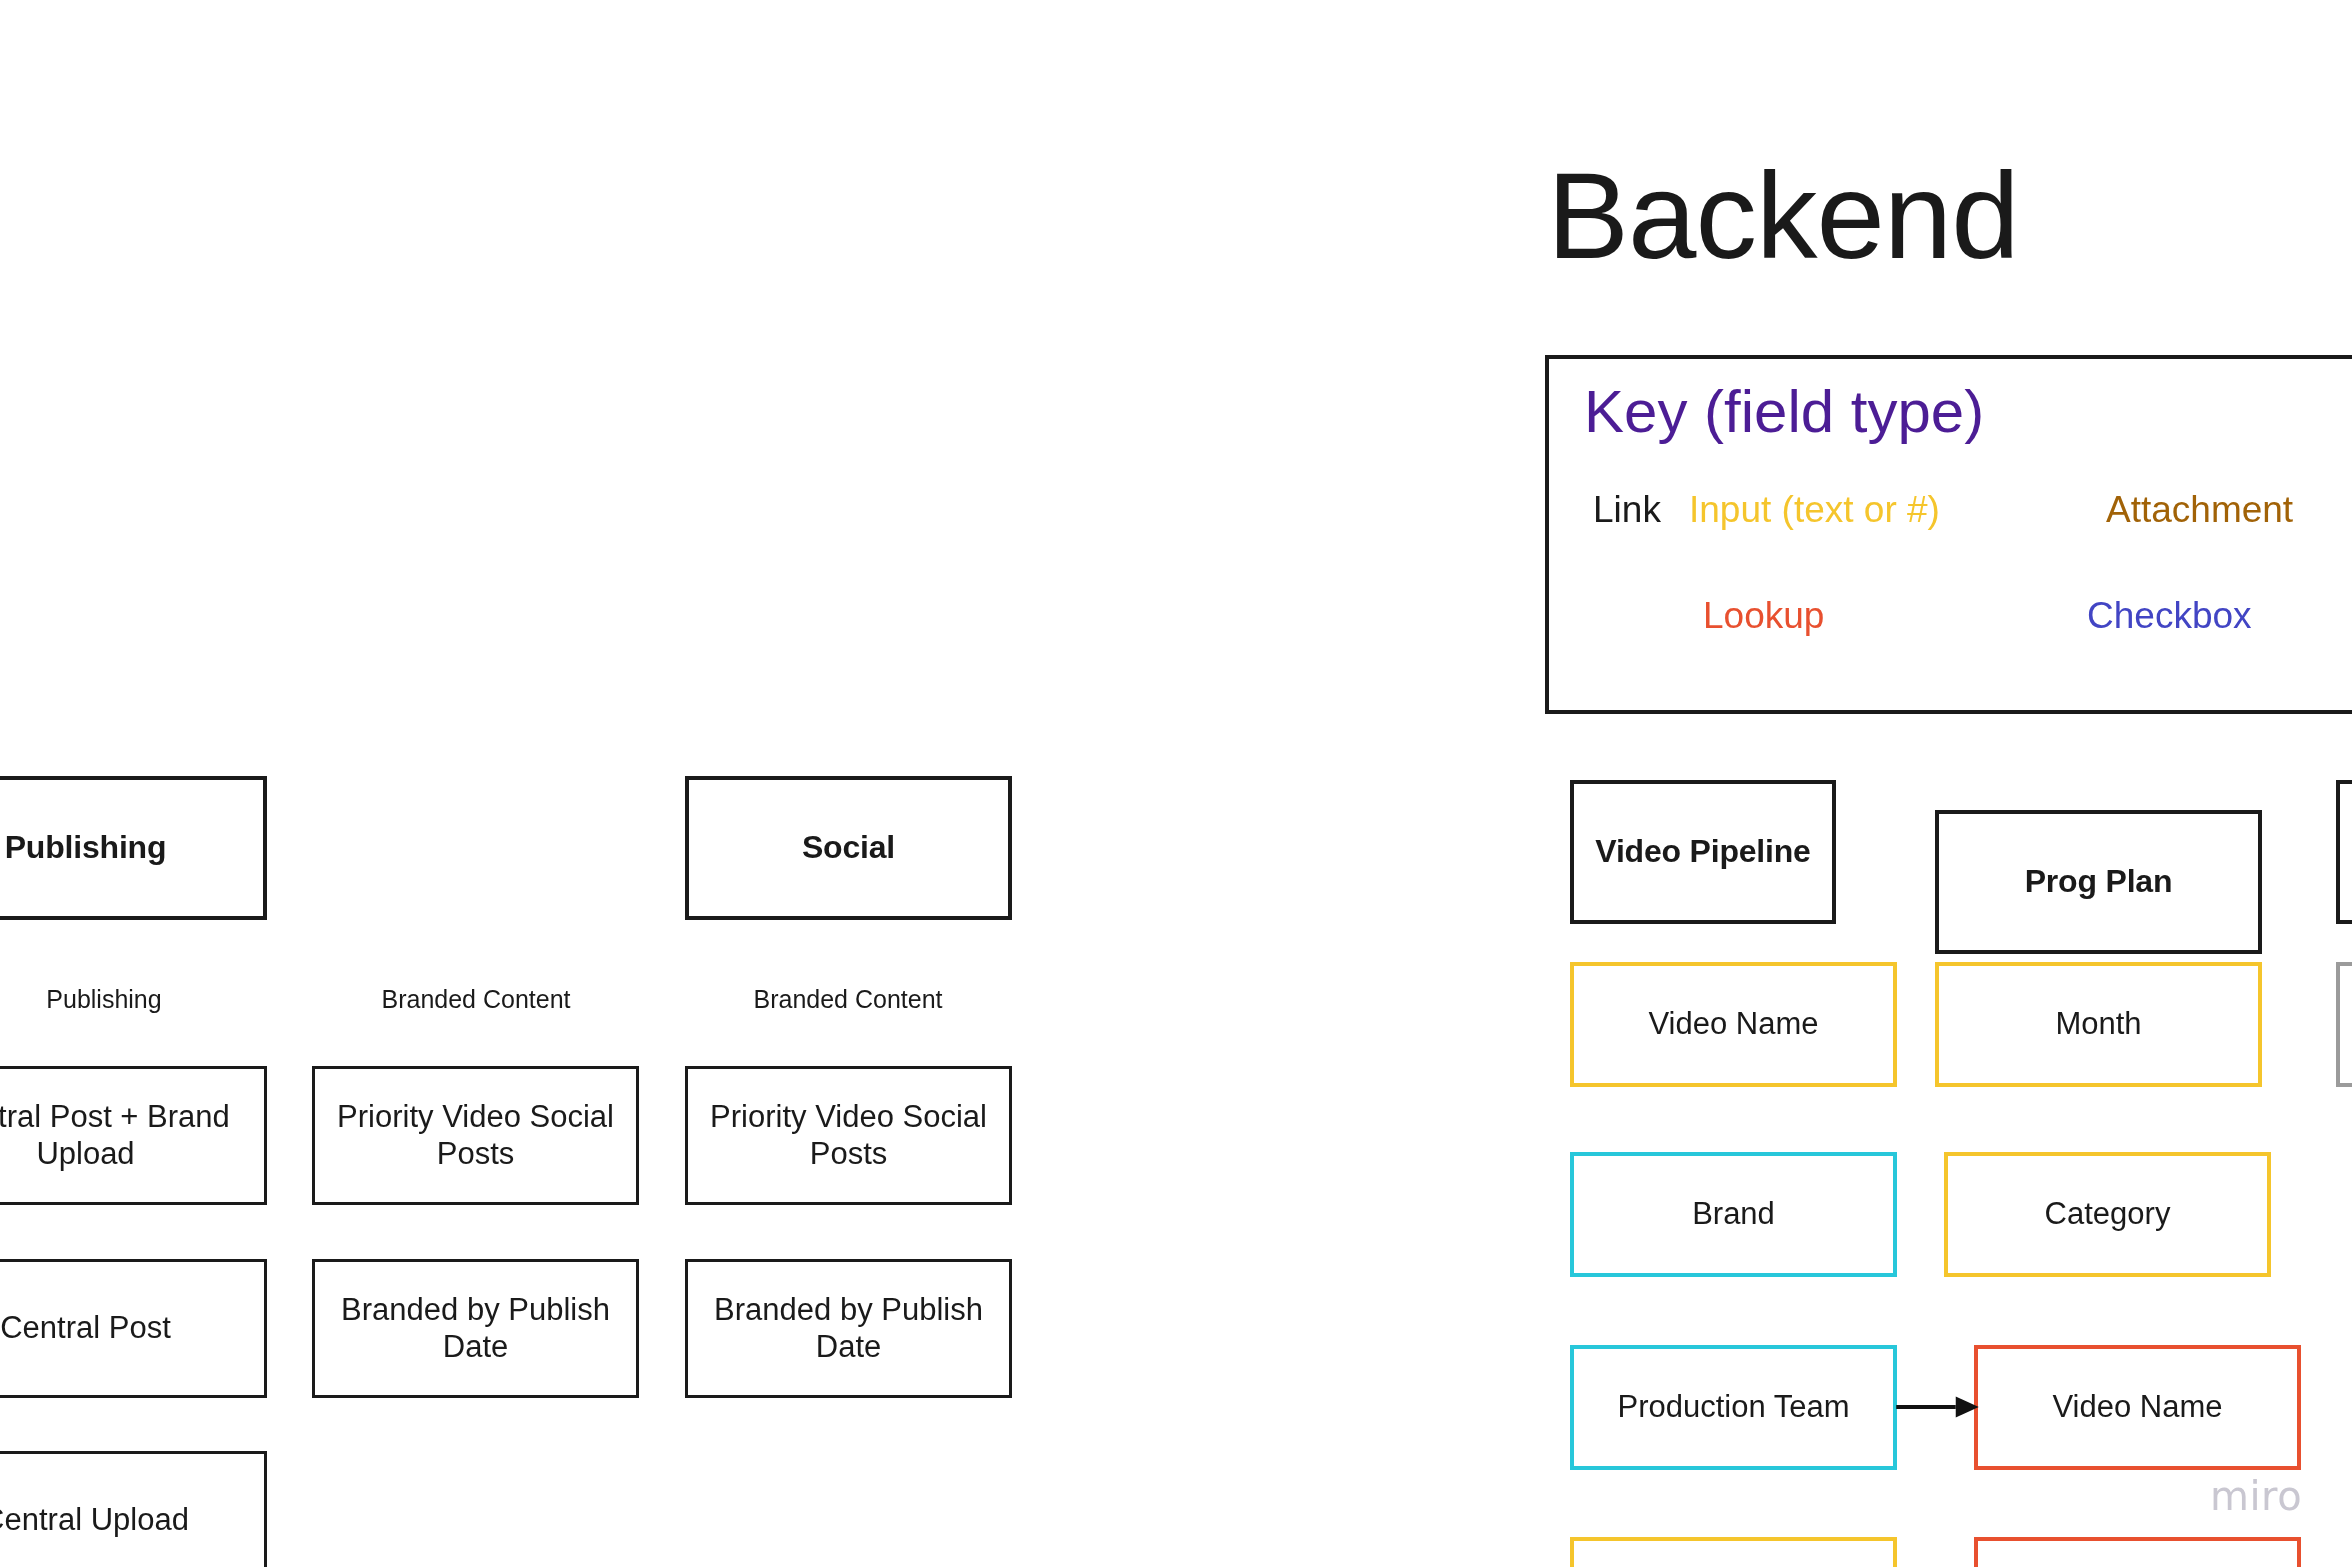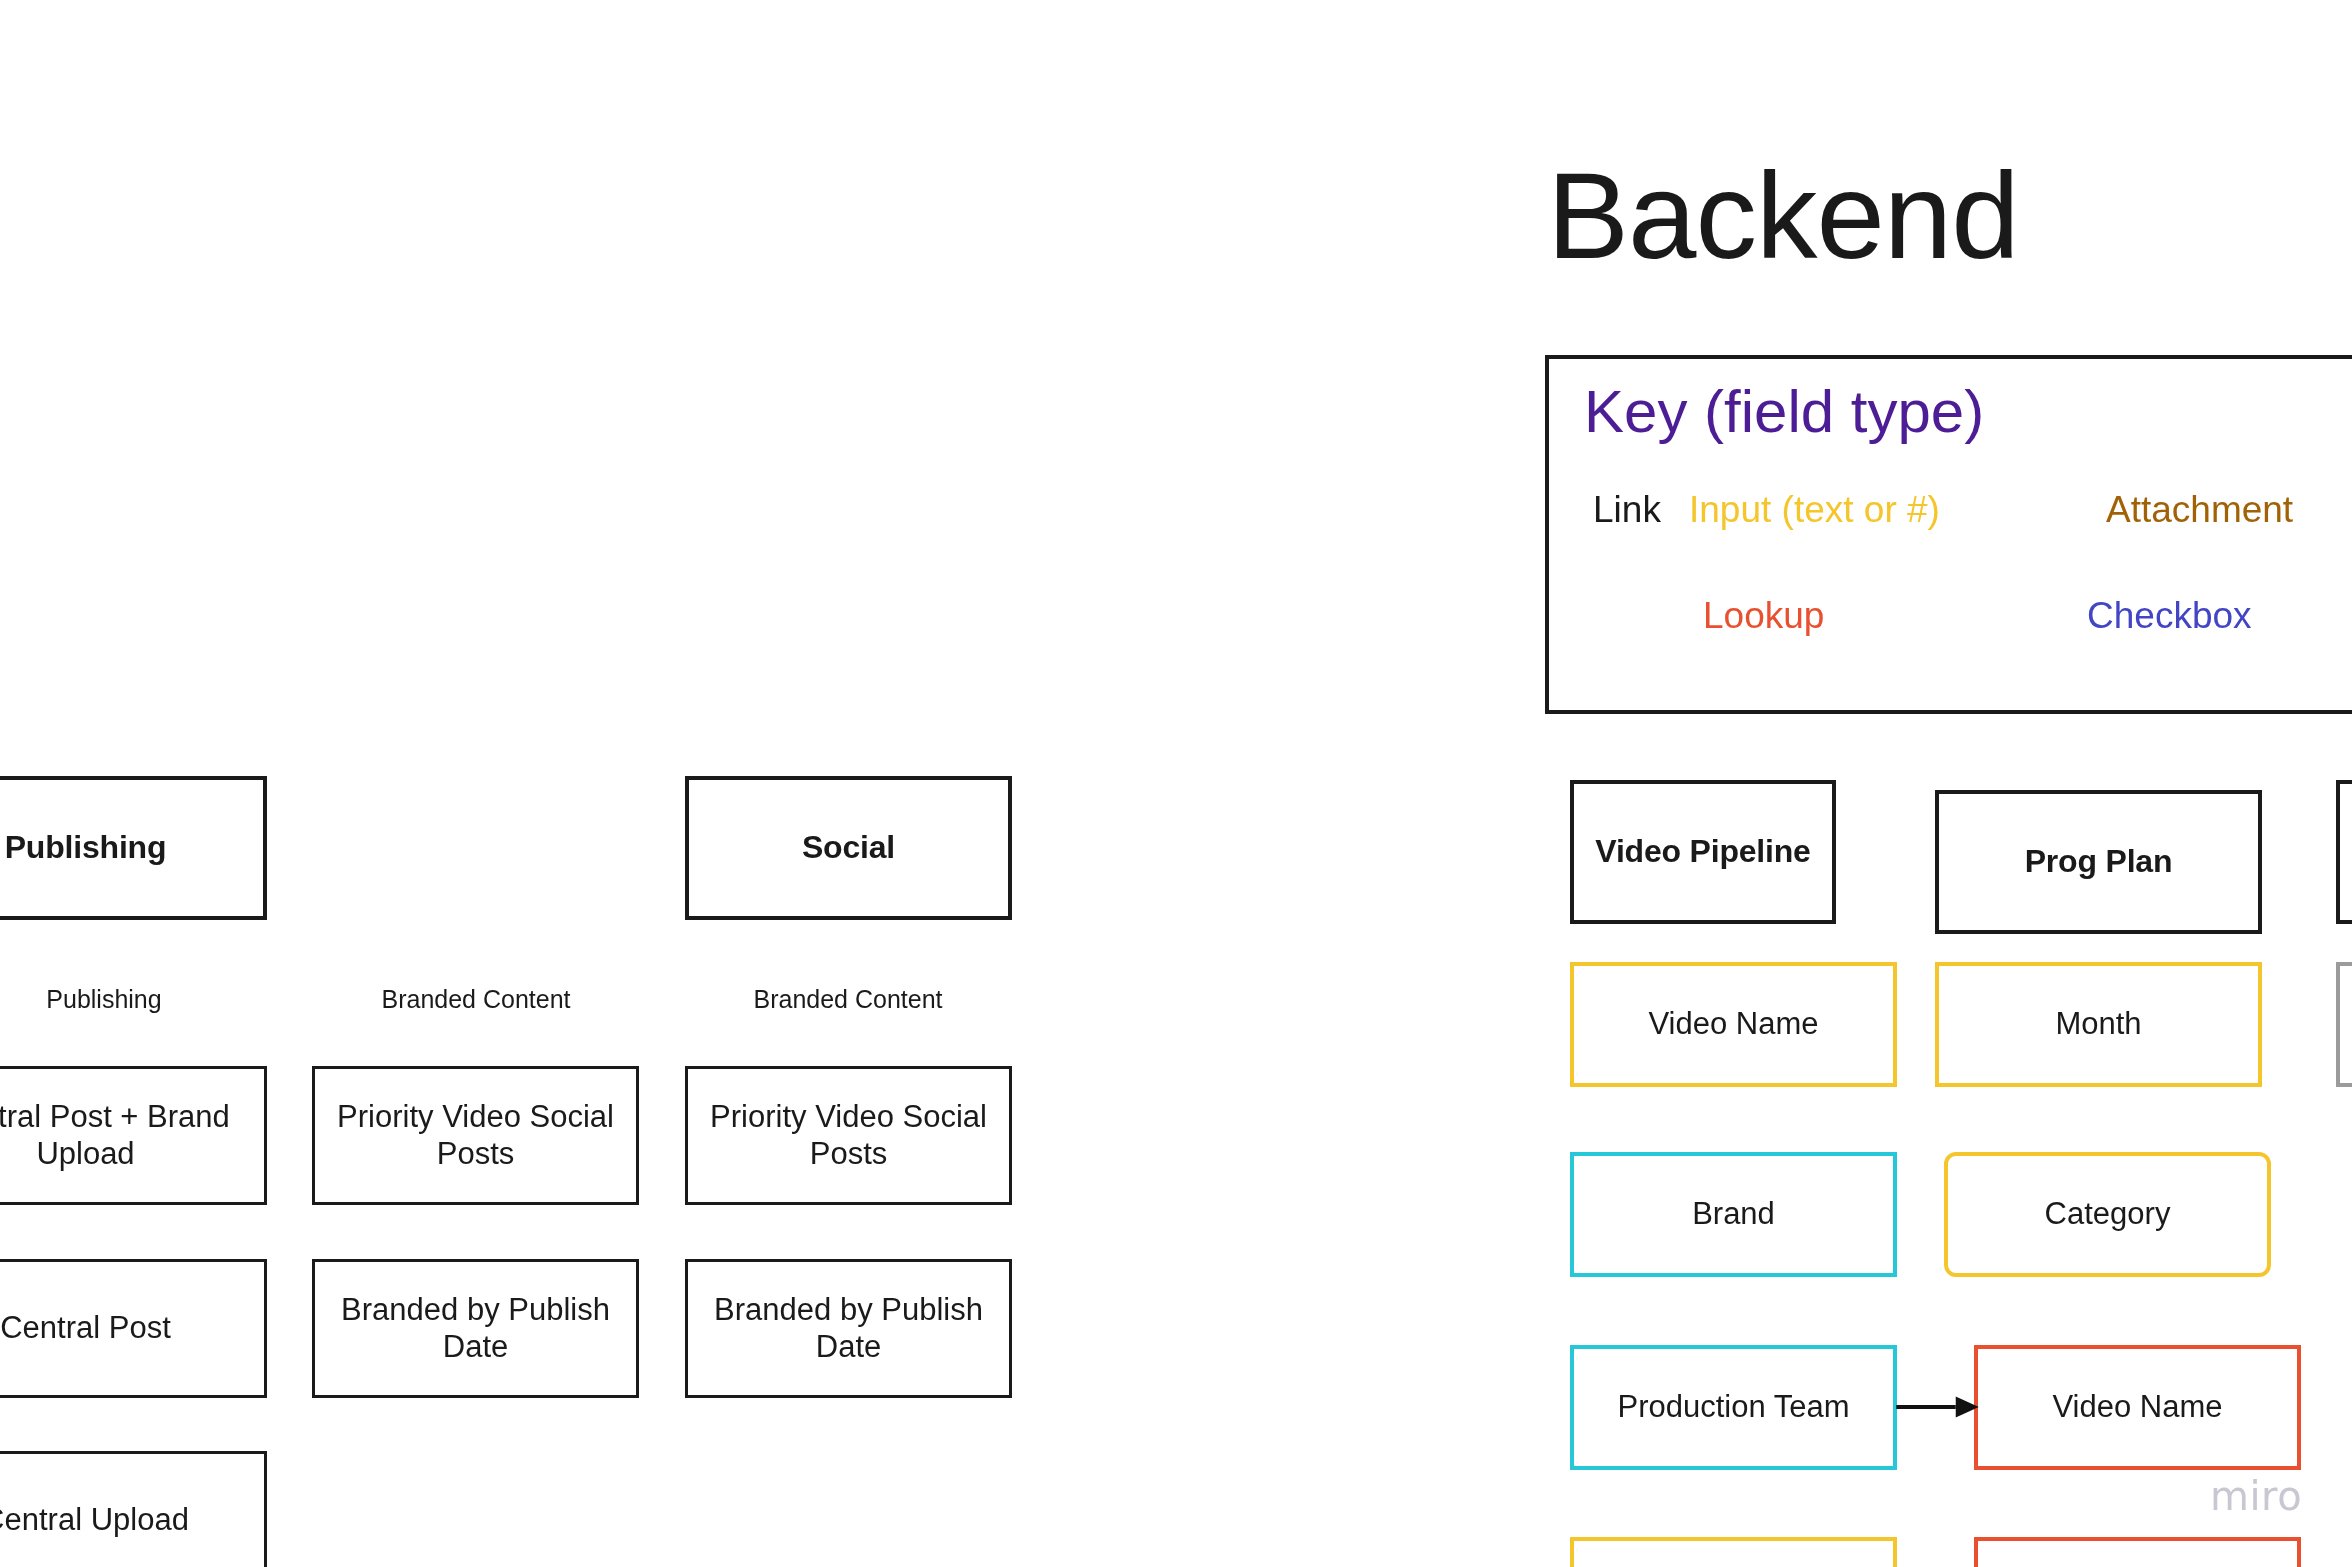--- a/index.html
+++ b/index.html
@@ -154,23 +154,23 @@
     <div class="key-item k-lookup">Lookup</div>
     <div class="key-item k-check">Checkbox</div>
   </div>
 
   <div class="node head" style="left:1570px; top:780px; width:266px; height:144px;">Video Pipeline</div>
   <div class="node yellow" style="left:1570px; top:962px; width:327px; height:125px;">Video Name</div>
   <div class="node cyan" style="left:1570px; top:1152px; width:327px; height:125px;">Brand</div>
   <div class="node cyan" style="left:1570px; top:1345px; width:327px; height:125px;">Production Team</div>
   <div class="node yellow" style="left:1570px; top:1537px; width:327px; height:125px;"></div>
 
-  <div class="node head" style="left:1935px; top:790px; width:327px; height:144px;">Prog Plan</div>
+  <div class="node head" style="left:1935px; top:810px; width:327px; height:144px;">Prog Plan</div>
   <div class="node yellow" style="left:1935px; top:962px; width:327px; height:125px;">Month</div>
-  <div class="node yellow" style="left:1944px; top:1152px; width:327px; height:125px;border-radius:12px;">Category</div>
+  <div class="node yellow" style="left:1944px; top:1152px; width:327px; height:125px;">Category</div>
   <div class="node red" style="left:1974px; top:1345px; width:327px; height:125px;">Video Name</div>
   <div class="node red" style="left:1974px; top:1537px; width:327px; height:125px;"></div>
 
   <div class="node head" style="left:2336px; top:780px; width:327px; height:144px;"></div>
   <div class="node grey" style="left:2336px; top:962px; width:327px; height:125px;"></div>
 
   <svg class="arrow" style="left:1896px; top:1383px;" width="83" height="48" viewBox="0 0 86 50">
     <line x1="0" y1="25" x2="62" y2="25" stroke="#111111" stroke-width="4"></line>
     <polygon points="62,14 86,25 62,36" fill="#111111"></polygon>
   </svg>

